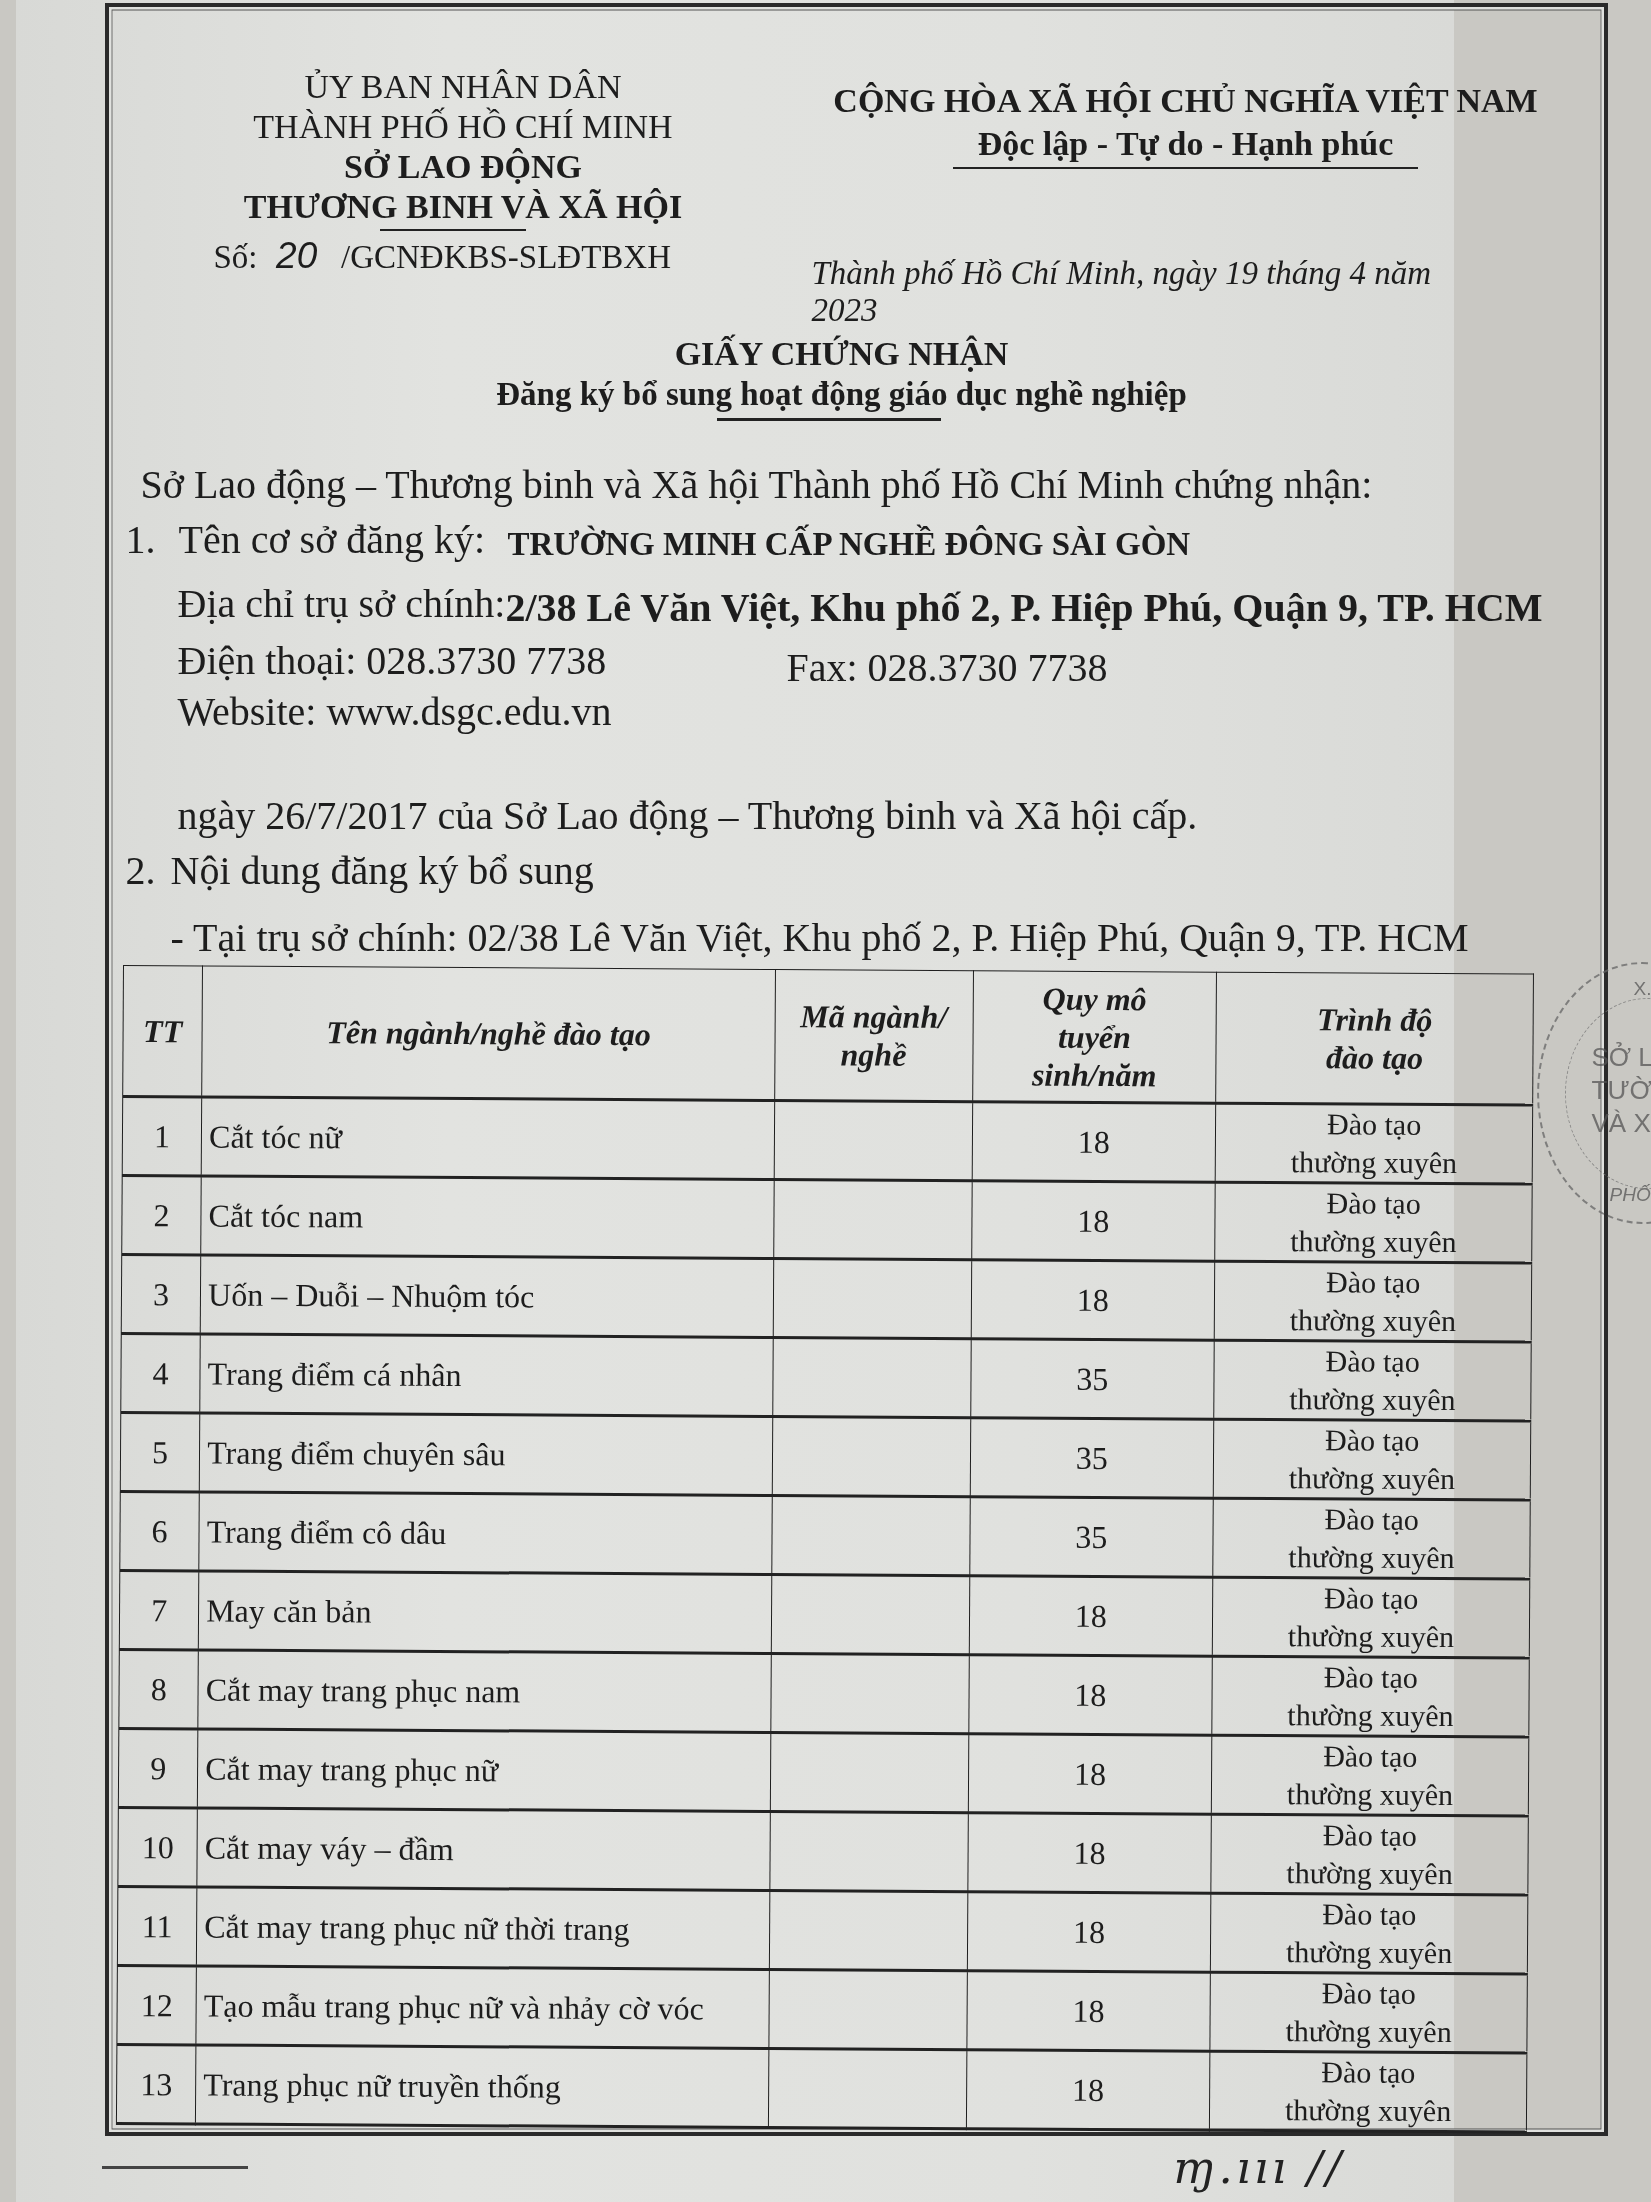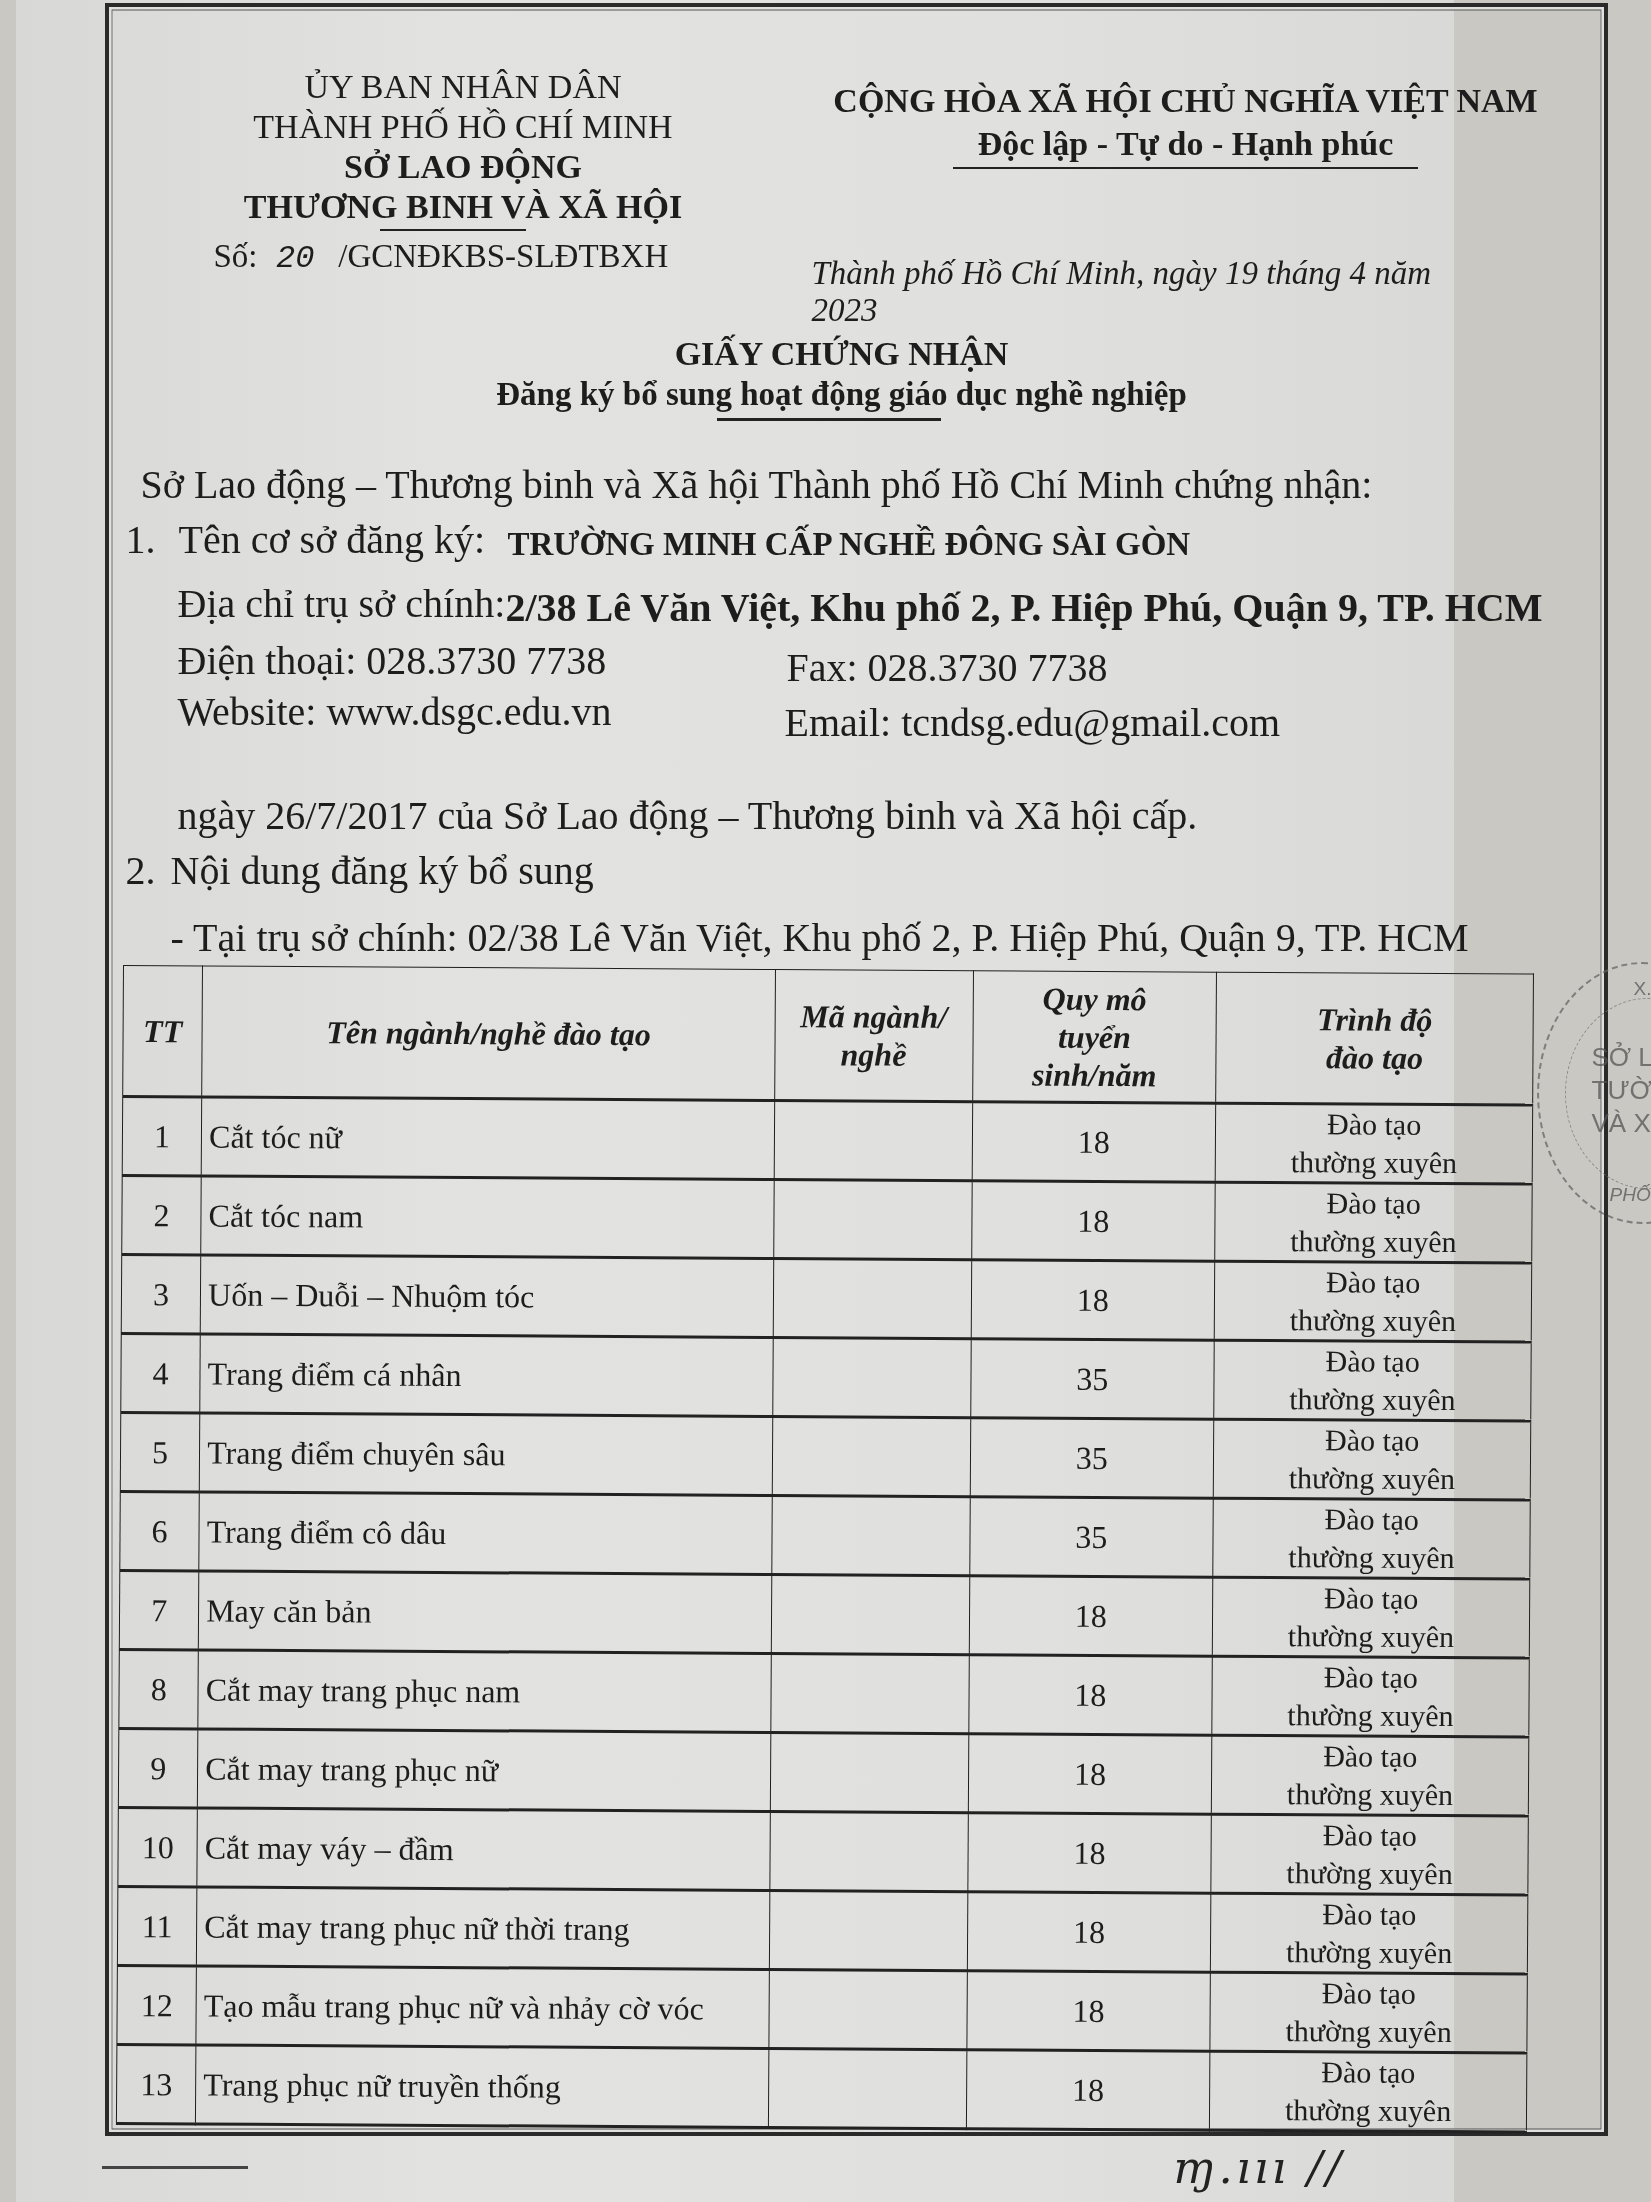--- a/index.html
+++ b/index.html
@@ -19,21 +19,21 @@
       border:4.3px solid #2a2a2a;
       box-shadow: inset 0 0 0 2.6px #e0e1de, inset 0 0 0 3.4px #555;
     }
     .header-left {
       position:absolute; left:181px; top:67px; width:533px; text-align:center;
       font-size:34px; line-height:40px;
     }
     .header-left .bold { font-weight:bold; }
     .underline-short { display:block; width:146px; height:2.6px; background:#222; margin:1.7px auto 0 auto; position:relative; left:-10.3px; }
     .so-line { font-size:33px; margin-top:5.2px; text-align:left; padding-left:17px; }
-    .so-line .handwritten { font-family:Liberation Mono, monospace; font-style:italic; font-size:32px; margin:0 15.5px 0 10.3px; }
+    .so-line .handwritten { font-family:Liberation Sans, sans-serif; font-style:italic; font-size:37px; margin:0 15.5px 0 10.3px; }
     .header-right {
       position:absolute; left:783px; top:79px; width:774px; text-align:center;
       font-size:34px; line-height:43px; font-weight:bold;
     }
     .header-right .motto { font-size:34px; }
     .underline-long { display:block; width:465px; height:2.6px; background:#222; margin:1.7px auto 0 auto; }
     .date-line {
       position:absolute; left:796px; top:255px; font-size:33px; font-style:italic;
     }
     .title-block { position:absolute; left:0; top:334px; width:1652px; text-align:center; font-weight:bold; }
@@ -112,21 +112,20 @@
   <div class="body-text" style="left:110px; top:521px;">1.</div>
   <div class="body-text" style="left:163px; top:521px;">Tên cơ sở đăng ký:</div>
   <div class="body-text bold" style="left:492px; top:525px; font-size:33px;">TRƯỜNG MINH CẤP NGHỀ ĐÔNG SÀI GÒN</div>
 
   <div class="body-text" style="left:162px; top:585px;">Địa chỉ trụ sở chính:</div>
   <div class="body-text bold" style="left:490px; top:589px;">2/38 Lê Văn Việt, Khu phố 2, P. Hiệp Phú, Quận 9, TP. HCM</div>
 
   <div class="body-text" style="left:162px; top:642px;">Điện thoại:  028.3730 7738</div>
   <div class="body-text" style="left:771px; top:649px;">Fax: 028.3730 7738</div>
   <div class="body-text" style="left:162px; top:693px;">Website: www.dsgc.edu.vn</div>
-  <div class="body-text" style="left:769px; top:704px;">Email: tcndsg.edu@gmail.com</div>
 
   <div class="body-text" style="left:162px; top:797px;">ngày 26/7/2017 của Sở Lao động – Thương binh và Xã hội cấp.</div>
 
   <div class="body-text" style="left:110px; top:852px;">2.</div>
   <div class="body-text" style="left:155px; top:852px;">Nội dung đăng ký bổ sung</div>
   <div class="body-text" style="left:155px; top:919px;">-  Tại trụ sở chính:  02/38 Lê Văn Việt, Khu phố 2, P. Hiệp Phú, Quận 9, TP. HCM</div>
 
   <table class="main">
     <thead>
       <tr>

